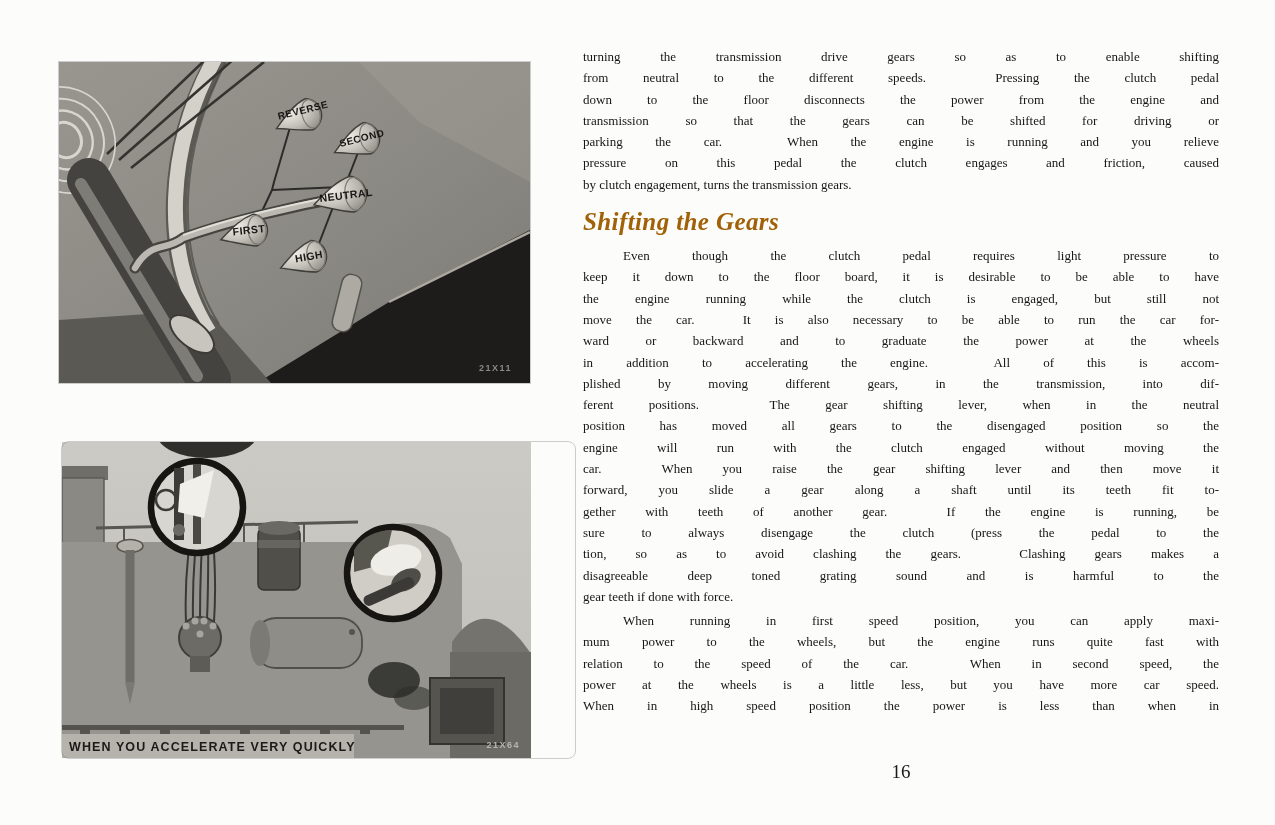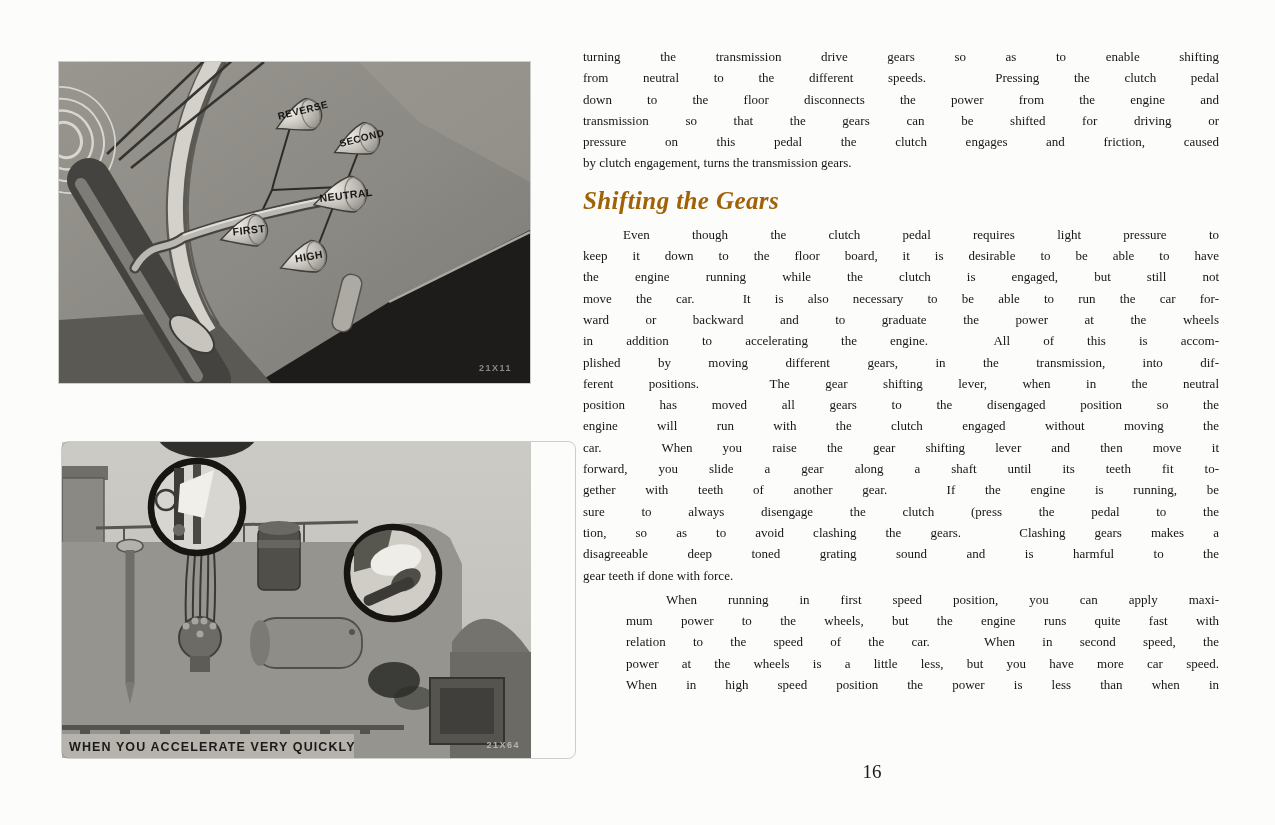--- a/index.html
+++ b/index.html
@@ -16,29 +16,29 @@
     position:absolute;left:583px;top:46px;width:636px;color:#161614;
   }
   .bodyline{
     font-size:13px;line-height:21.3px;
     text-align:justify;text-align-last:justify;
     white-space:normal;
   }
   .bodyline.lastline{text-align-last:left;}
   .bodyline.firstline{padding-left:40px;}
   .para{margin:0;}
-  .para.p3{margin-top:3px;margin-left:43px;}
+  .para.p3{margin-top:3px;}
   h2.section-heading{
     font-family:"Liberation Serif","DejaVu Serif",serif;
     font-style:italic;font-weight:bold;
     font-size:25px;line-height:30px;letter-spacing:.4px;
     margin:12px 0 8px 0;color:#a16207;
   }
   .pageno{
-    position:absolute;left:554px;top:761px;width:636px;
+    position:absolute;left:583px;top:761px;width:636px;
     text-align:center;font-size:19px;color:#1a1a18;
   }
   svg text{font-family:"Liberation Sans","DejaVu Sans",sans-serif;}
 </style>
 </head>
 <body>
 
 <div class="page">
 
   <div class="fig" id="fig-gearshift">
@@ -225,20 +225,21 @@
     </svg>
   </div>
 
   <div class="textcol">
     <div id="para-intro">
         <div class="para">
           <div class="bodyline"><span>turning the transmission drive gears so as to enable shifting</span></div>
           <div class="bodyline"><span>from neutral to the different speeds.&nbsp; Pressing the clutch pedal</span></div>
           <div class="bodyline"><span>down to the floor disconnects the power from the engine and</span></div>
           <div class="bodyline"><span>transmission so that the gears can be shifted for driving or</span></div>
+          <div class="bodyline"><span>parking the car.&nbsp; When the engine is running and you relieve</span></div>
           <div class="bodyline"><span>pressure on this pedal the clutch engages and friction, caused</span></div>
           <div class="bodyline lastline"><span>by clutch engagement, turns the transmission gears.</span></div>
         </div>
       </div>
     <h2 class="section-heading">Shifting the Gears</h2>
     <div id="para-rest">
         <div class="para">
           <div class="bodyline firstline"><span>Even though the clutch pedal requires light pressure to</span></div>
           <div class="bodyline"><span>keep it down to the floor board, it is desirable to be able to have</span></div>
           <div class="bodyline"><span>the engine running while the clutch is engaged, but still not</span></div>

